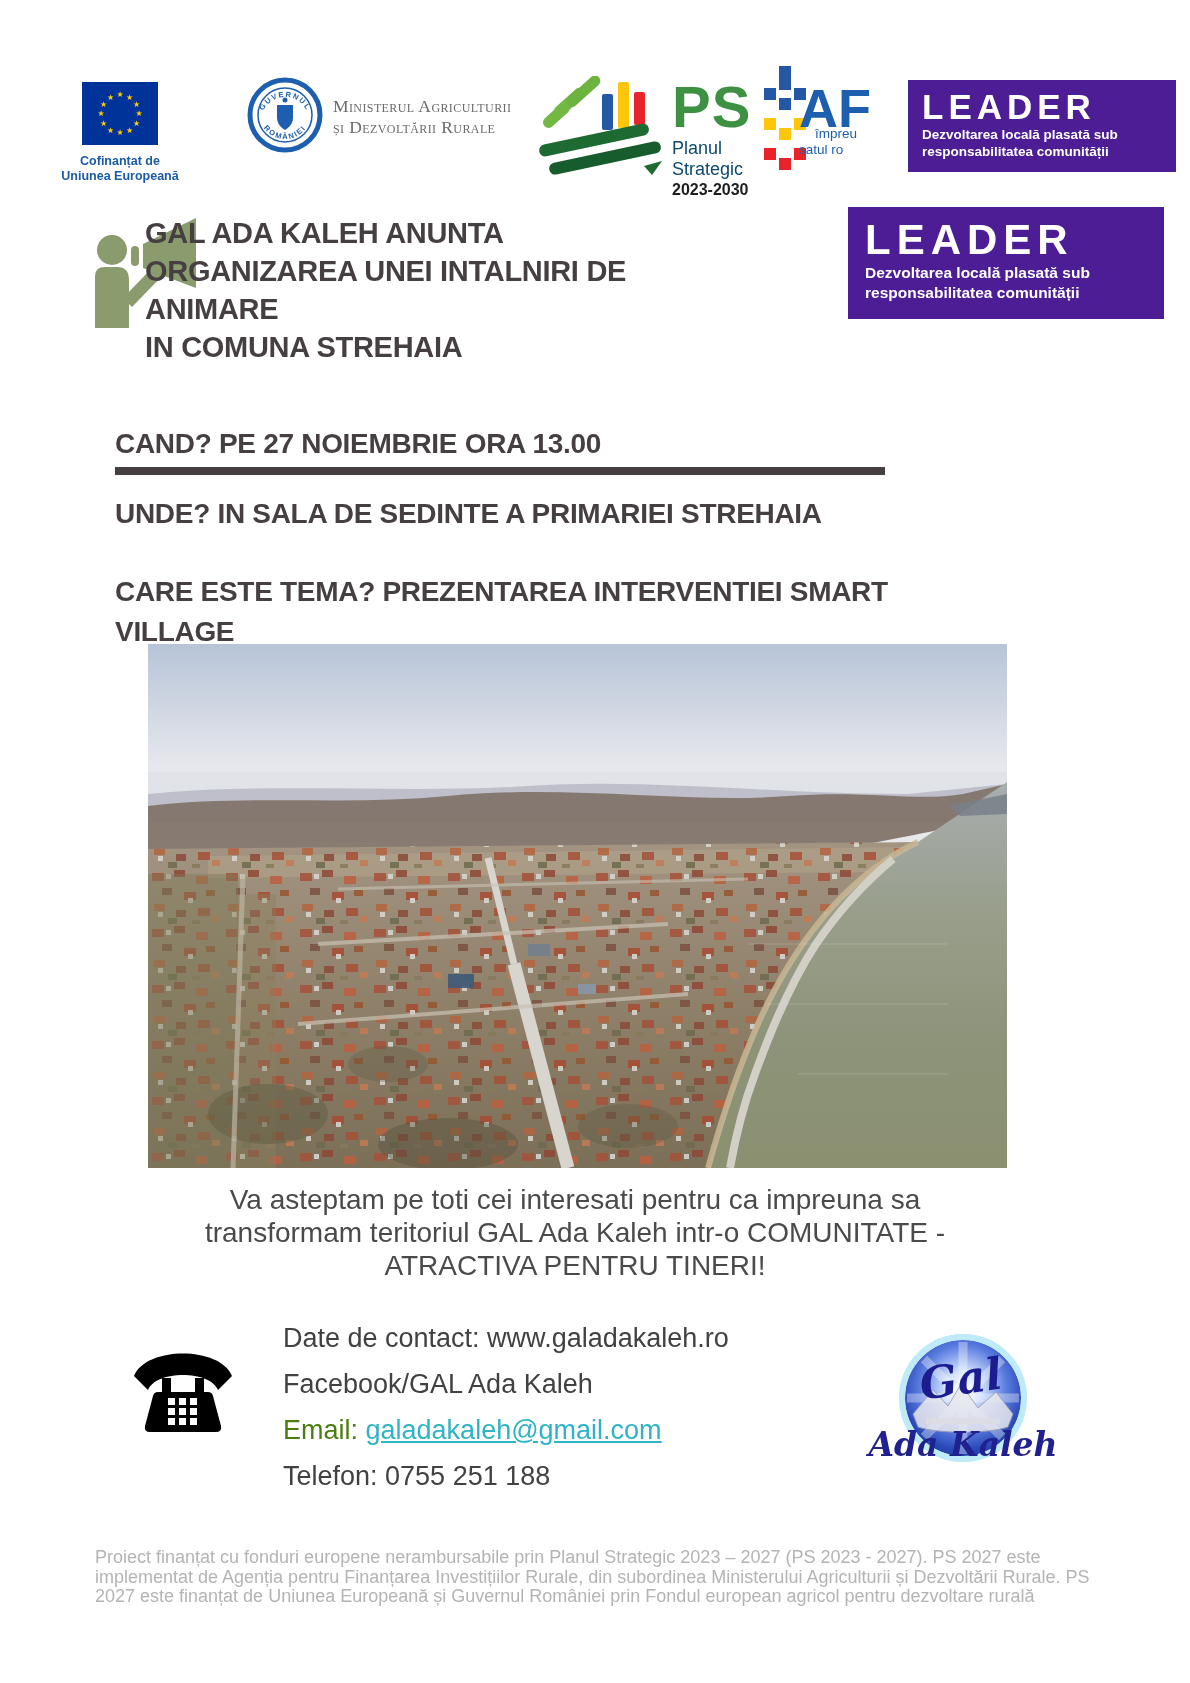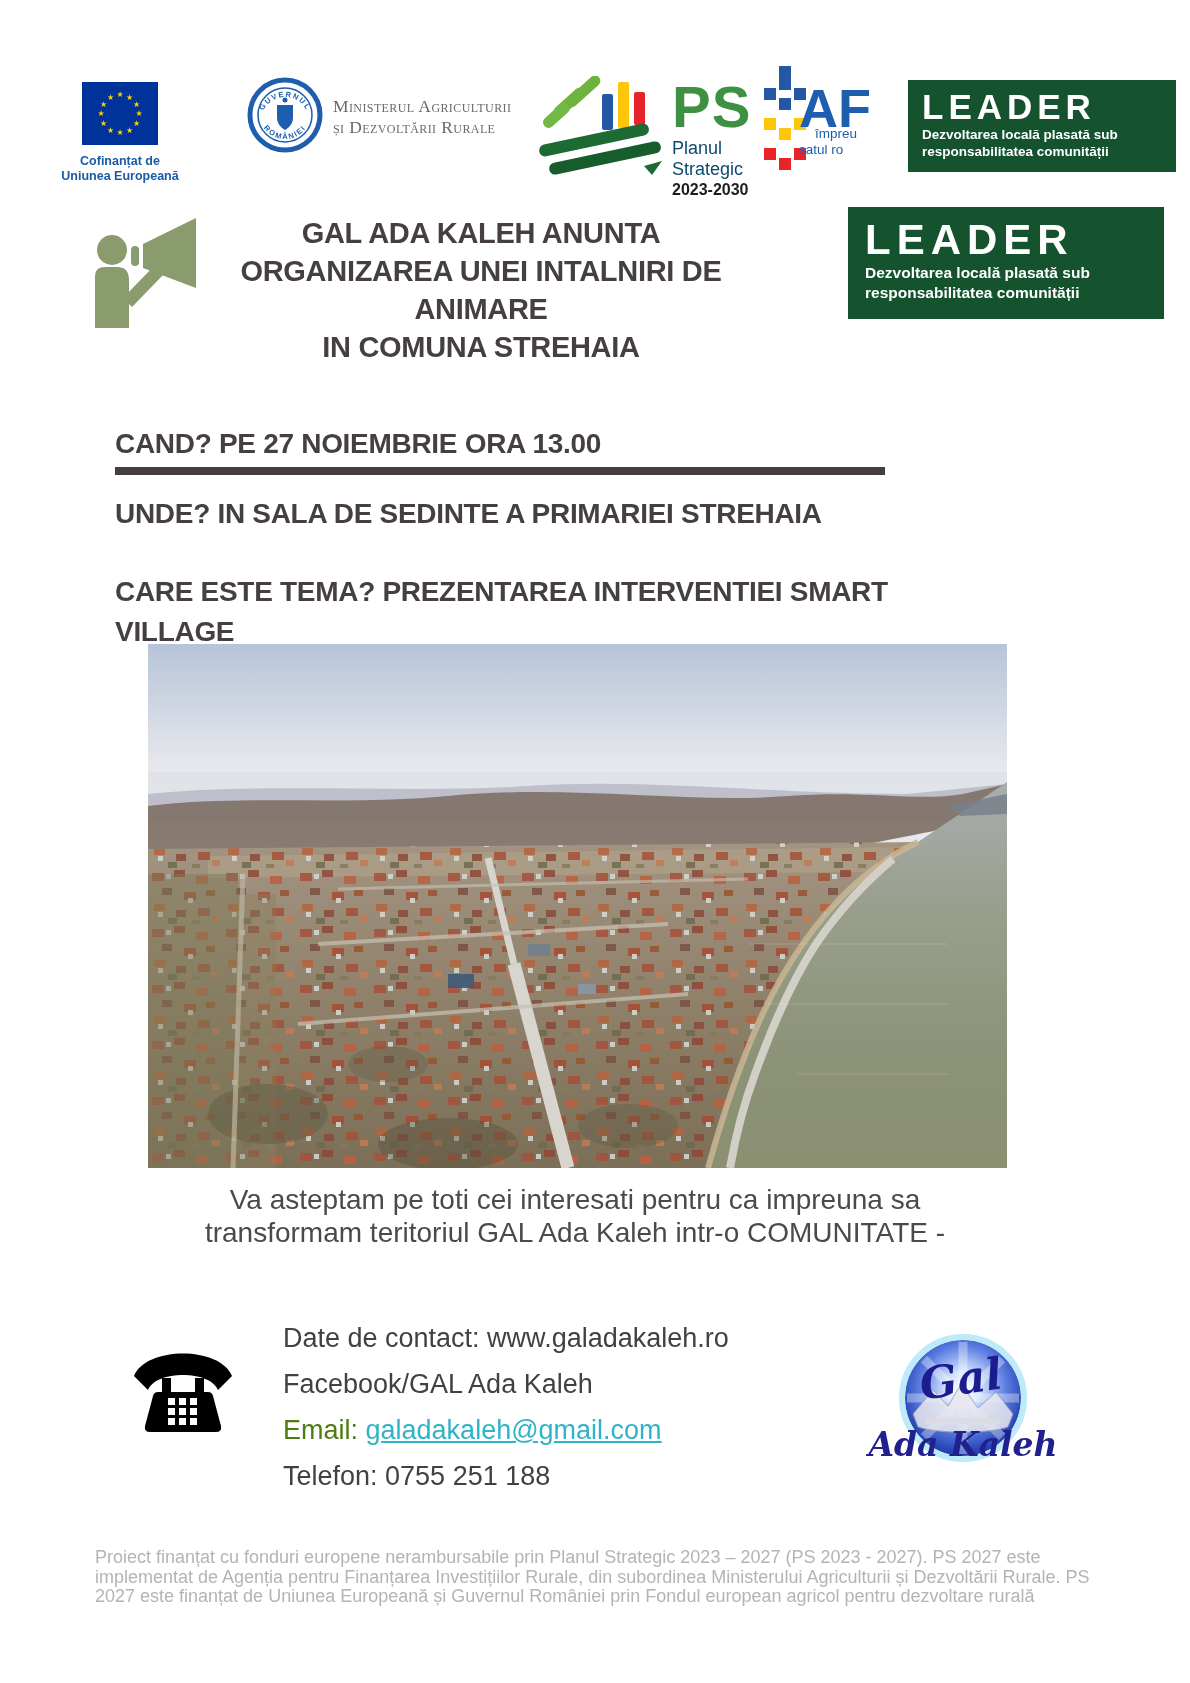--- a/index.html
+++ b/index.html
@@ -15,32 +15,32 @@
   .ministry{left:333px;top:96px;width:200px;font-family:"Liberation Serif",serif;font-variant:small-caps;
     font-size:17.5px;line-height:21px;color:#6A6A6A;letter-spacing:.4px;}
   .ps-logo{left:672px;top:80px;width:110px;}
   .ps-abbr{font-size:58px;line-height:54px;font-weight:bold;color:#3E9142;letter-spacing:1px;}
   .ps-label{font-size:18px;font-weight:normal;color:#0c4a6e;margin-top:4px;}
   .ps-years{font-size:16px;font-weight:bold;color:#1D1D1F;margin-top:1px;}
   .afir{left:799px;top:82px;width:109px;height:100px;overflow:hidden;color:#1D5FAE;}
   .afir-name{font-size:54px;line-height:52px;font-weight:bold;}
   .afir-tag{font-size:13.5px;line-height:16px;}
 
-  .leader{background:#14532d;color:#ffffff;box-sizing:border-box;}
+  .leader{background:#4c1d95;color:#ffffff;box-sizing:border-box;}
   .leader-1{left:908px;top:80px;width:268px;height:92px;padding:8px 10px 0 14px;}
   .leader-2{left:848px;top:207px;width:316px;height:112px;padding:10px 10px 0 17px;}
   .leader-title{font-weight:bold;letter-spacing:5px;}
   .leader-1 .leader-title{font-size:35px;line-height:38px;}
   .leader-2 .leader-title{font-size:42px;line-height:46px;letter-spacing:6px;}
   .leader-sub{font-weight:bold;}
   .leader-1 .leader-sub{font-size:13.5px;line-height:17px;}
   .leader-2 .leader-sub{font-size:15.5px;line-height:20px;}
 
   
-  .title-block{left:145px;top:214px;width:672px;text-align:center;
+  .title-block{left:145px;top:214px;width:672px;
     font-size:29px;line-height:38px;font-weight:bold;letter-spacing:-.3px;}
   .q-line{left:115px;font-size:28px;font-weight:bold;letter-spacing:-.3px;white-space:nowrap;}
   .when{top:428px;}
   .bar{left:115px;top:467px;width:770px;height:8px;background:#463F42;}
   .where{top:498px;}
   .theme{left:115px;top:572px;width:820px;font-size:28px;line-height:40px;font-weight:bold;letter-spacing:-.3px;}
 
   
   .photo{left:148px;top:644px;width:859px;height:524px;}
   .photo svg{display:block;width:100%;height:100%;}
@@ -253,20 +253,21 @@
       <path d="M170 300 L520 280" stroke="#C9C2B4" stroke-width="4" opacity=".7"></path>
       <path d="M150 380 L540 350" stroke="#C9C2B4" stroke-width="4" opacity=".7"></path>
       <path d="M95 230 L85 524" stroke="#BDB5A2" stroke-width="5" opacity=".7"></path>
       <path d="M600 300 h200 M620 360 h180 M650 430 h150" stroke="#FFFFFF" stroke-width="2" opacity=".08"></path>
     </svg>
   </div>
 
   <div class="abs invitation">
     <div>Va asteptam pe toti cei interesati pentru ca impreuna sa</div>
     <div>transformam teritoriul GAL Ada Kaleh intr-o COMUNITATE -</div>
+    <div>ATRACTIVA PENTRU TINERI!</div>
   </div>
 
   <svg class="abs phone-icon" width="110" height="95" viewBox="0 0 110 95" fill="#000000">
     <path d="M6 36 C18 6 92 6 104 36 L90 50 C82 30 28 30 20 50 Z"></path>
     <rect x="34" y="38" width="9" height="16"></rect>
     <rect x="67" y="38" width="9" height="16"></rect>
     <path d="M30 52 L80 52 Q84 52 85 56 L93 86 Q94 92 88 92 L22 92 Q16 92 17 86 L25 56 Q26 52 30 52 Z"></path>
     <g fill="#ffffff">
       <rect x="40" y="58" width="7" height="7"></rect>
         <rect x="51" y="58" width="7" height="7"></rect>

